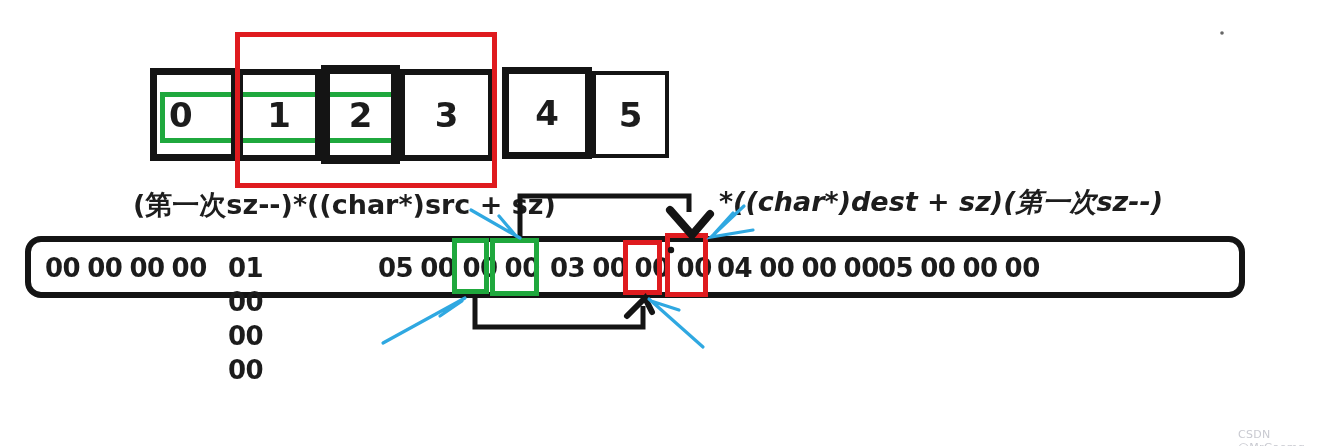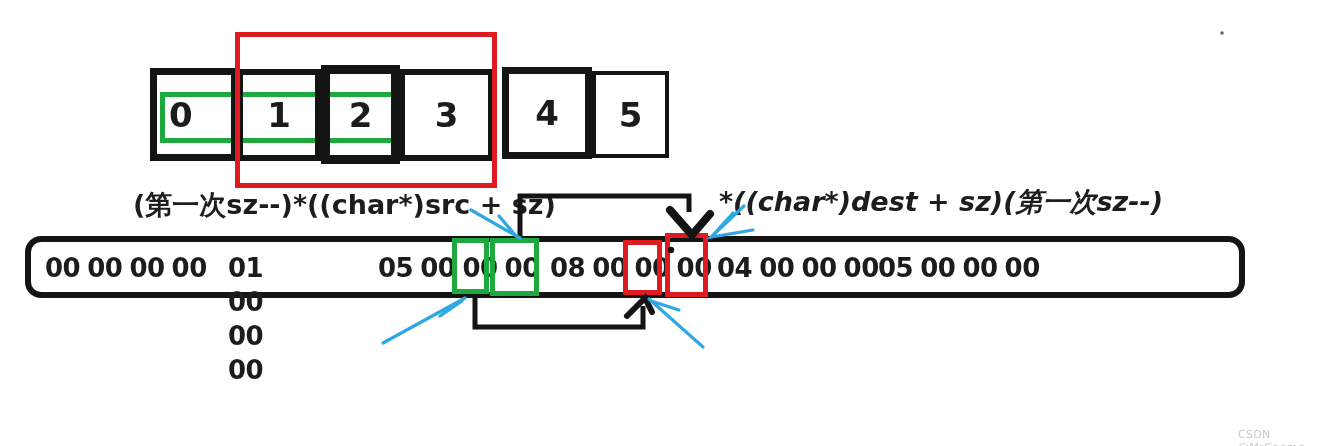--- a/index.html
+++ b/index.html
@@ -88,21 +88,21 @@
     <span>00</span>
     <span>00</span>
   </div>
   <div class="bgroup" id="g2">
     <span>05</span>
     <span>00</span>
     <span>00</span>
     <span>00</span>
   </div>
   <div class="bgroup" id="g3">
-    <span>08</span>
+    <span>03</span>
     <span>00</span>
     <span>00</span>
     <span>00</span>
   </div>
   <div class="bgroup" id="g4">
     <span>04</span>
     <span>00</span>
     <span>00</span>
     <span>00</span>
   </div>

